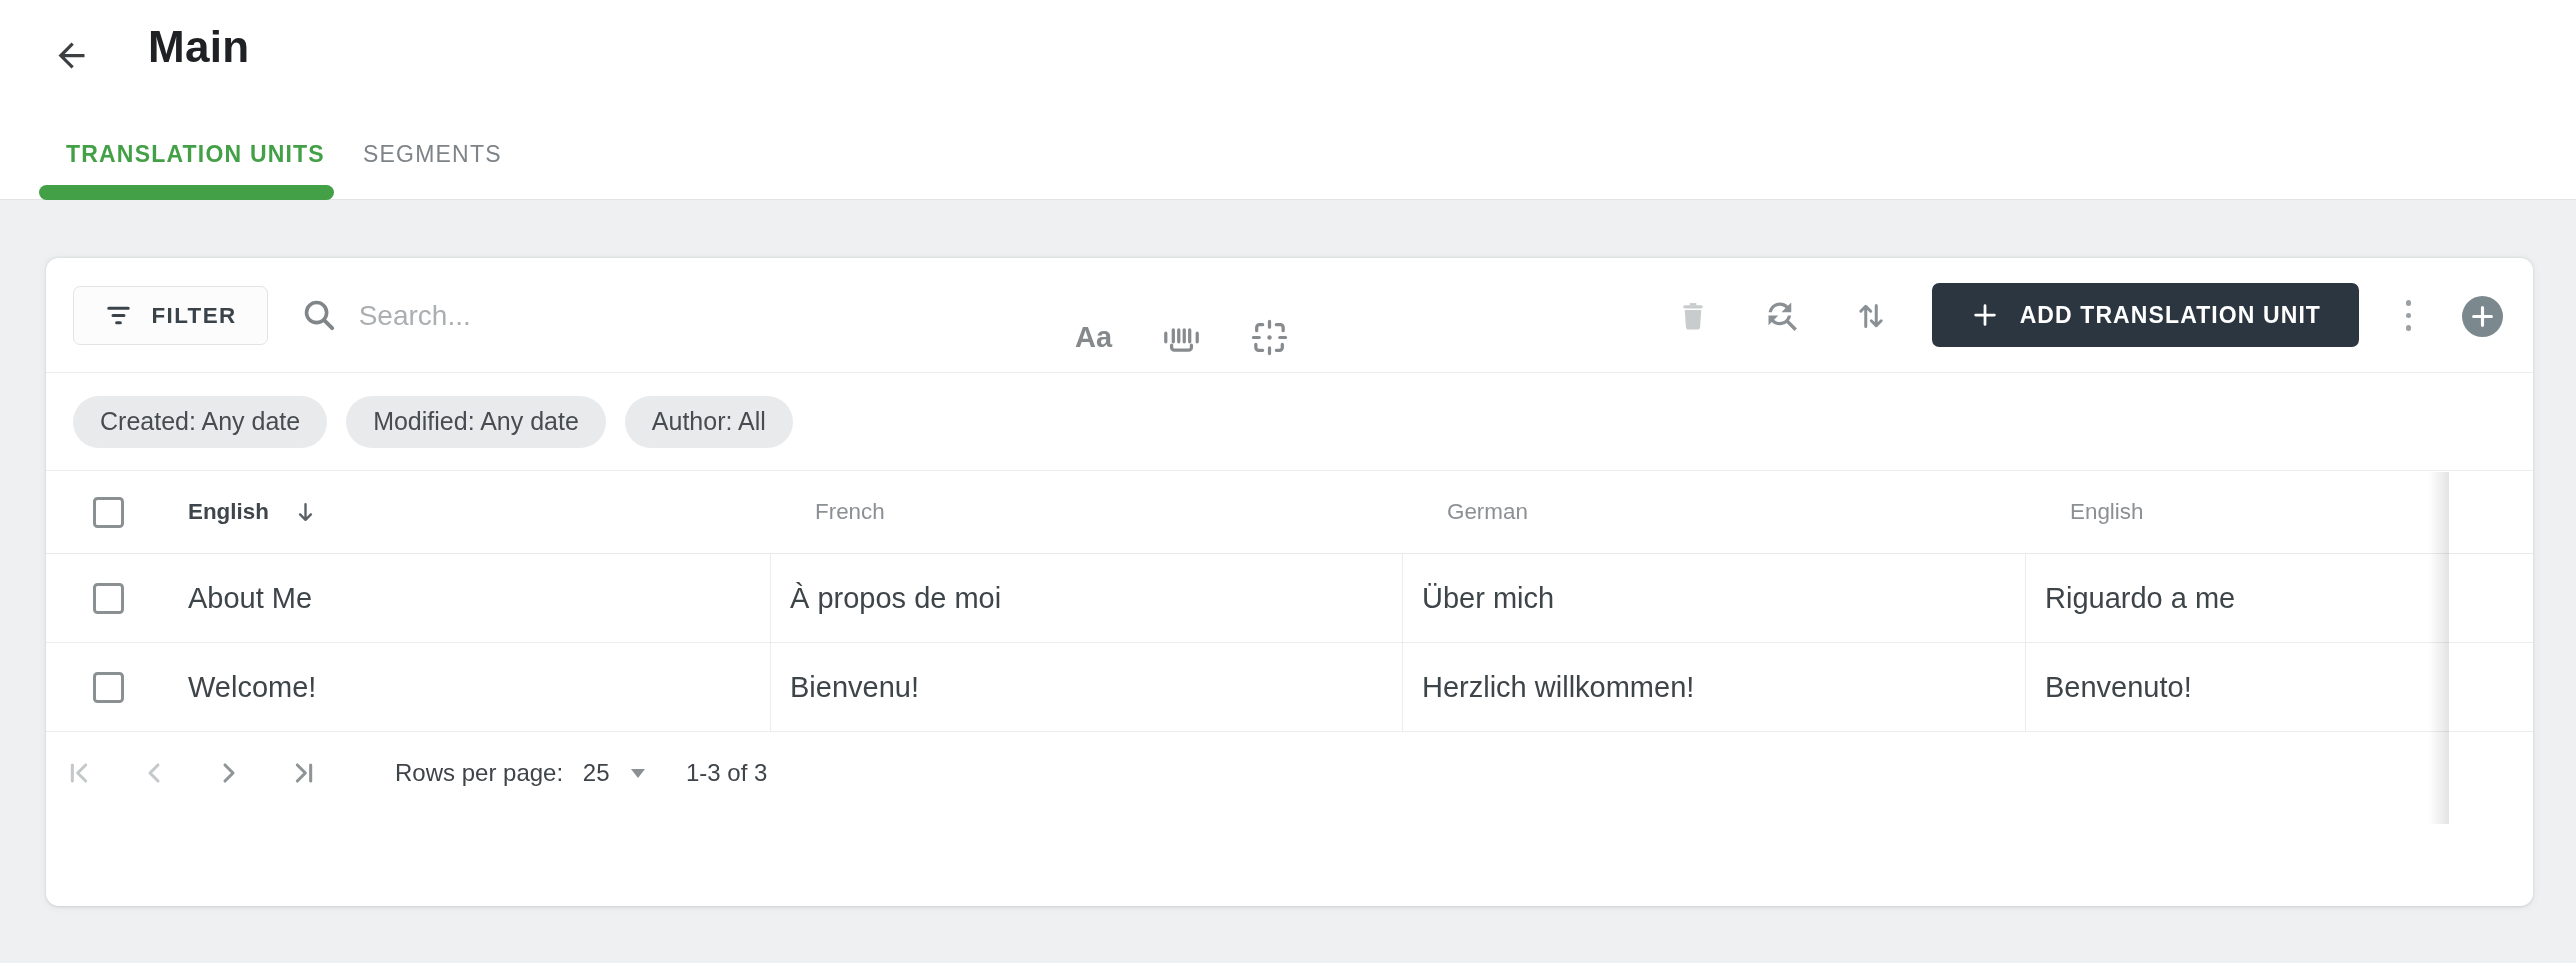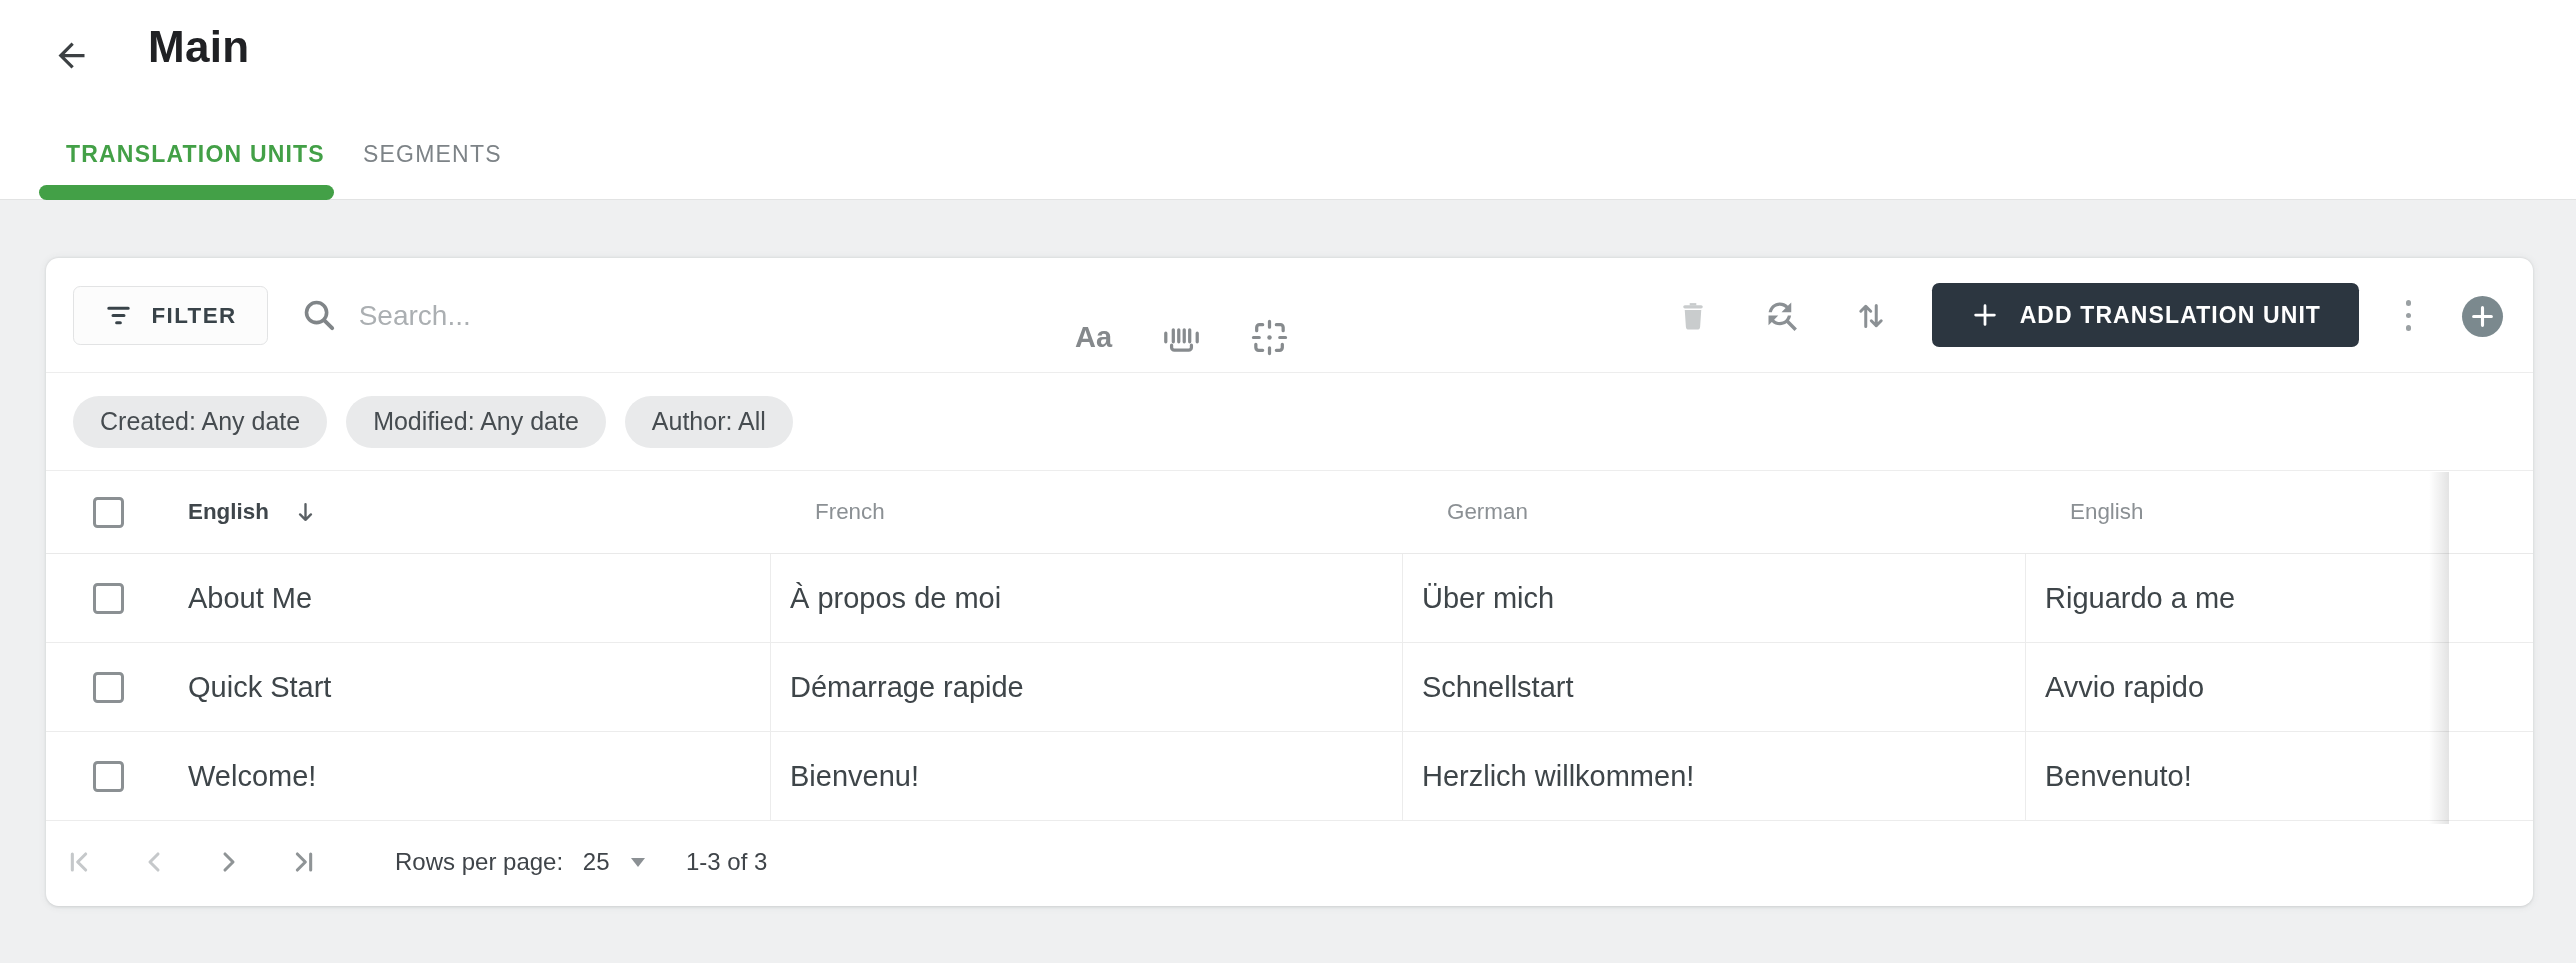--- a/index.html
+++ b/index.html
@@ -206,30 +206,20 @@
       <div class="cell-first">
         <span class="checkbox"></span>
         <span class="row-label">About Me</span>
       </div>
       <div class="cell-lang">À propos de moi</div>
       <div class="cell-lang">Über mich</div>
       <div class="cell-lang">Riguardo a me</div>
       <div class="cell-end"></div>
     </div>
 
-    <div class="tgrid trow">
-      <div class="cell-first">
-        <span class="checkbox"></span>
-        <span class="row-label">Quick Start</span>
-      </div>
-      <div class="cell-lang">Démarrage rapide</div>
-      <div class="cell-lang">Schnellstart</div>
-      <div class="cell-lang">Avvio rapido</div>
-      <div class="cell-end"></div>
-    </div>
 
     <div class="tgrid trow">
       <div class="cell-first">
         <span class="checkbox"></span>
         <span class="row-label">Welcome!</span>
       </div>
       <div class="cell-lang">Bienvenu!</div>
       <div class="cell-lang">Herzlich willkommen!</div>
       <div class="cell-lang">Benvenuto!</div>
       <div class="cell-end"></div>

